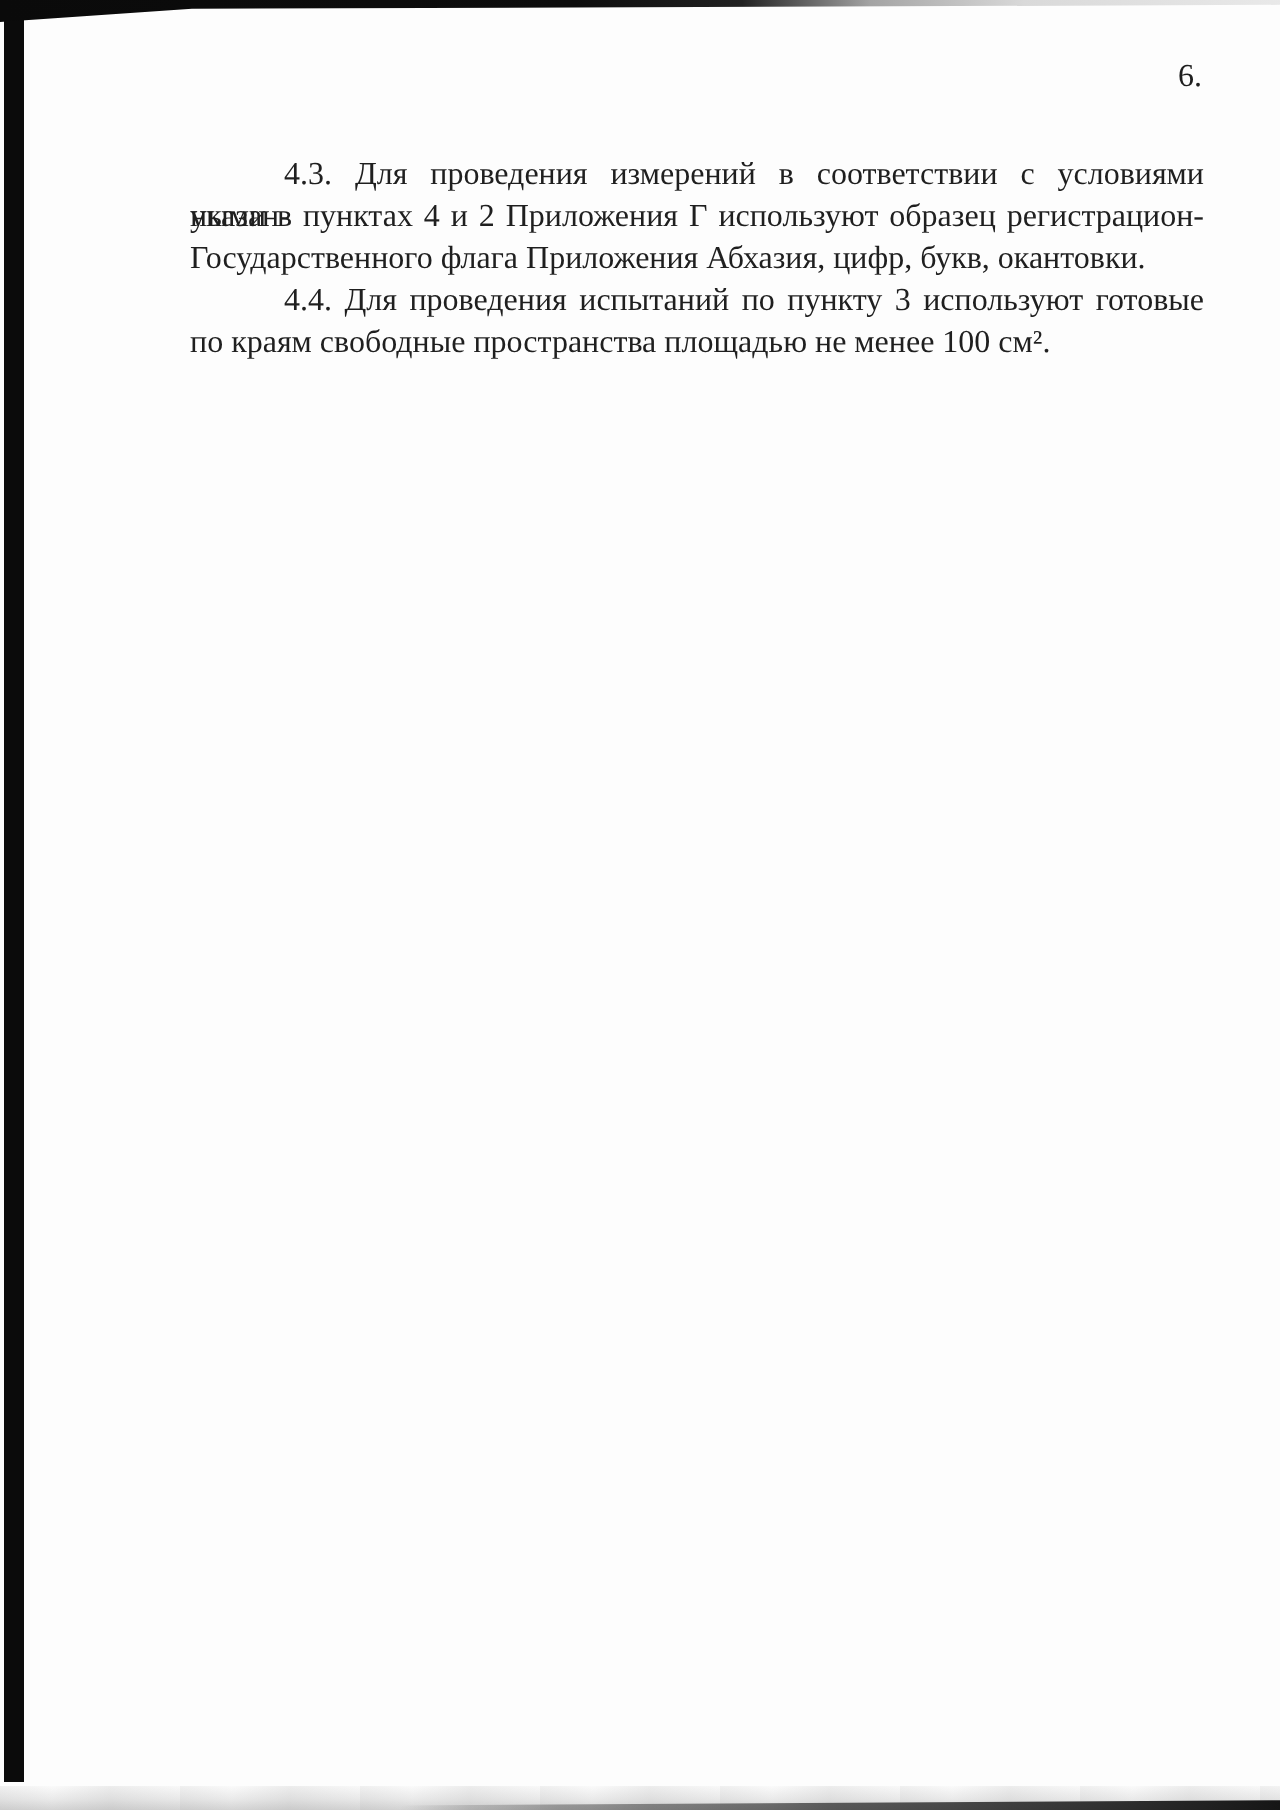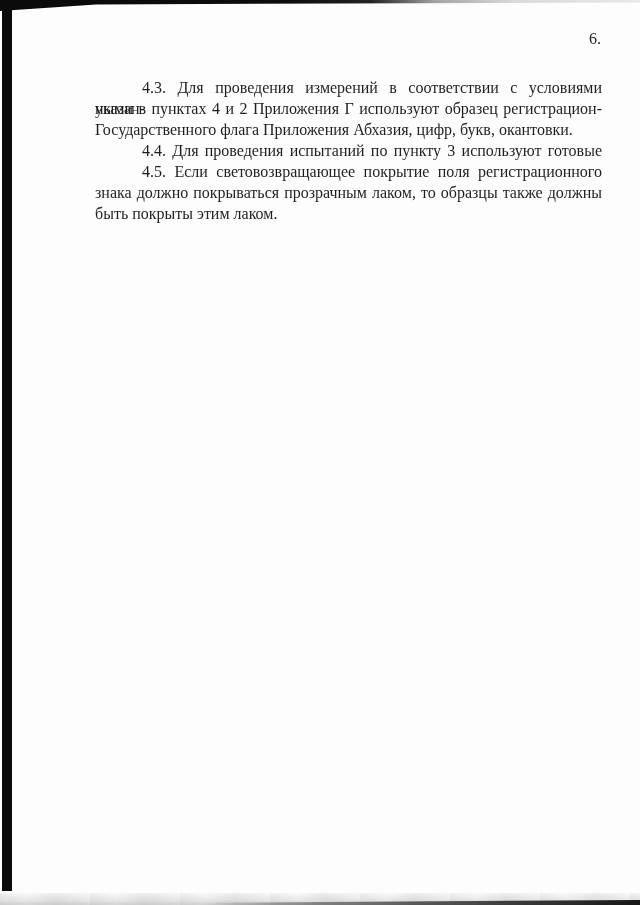--- a/index.html
+++ b/index.html
@@ -103,21 +103,17 @@
   <div class="page-number">6.</div>
 
   <div class="text-block">
       <div class="paragraph">
         <div class="line first">4.3. Для проведения измерений в соответствии с условиями указан-</div>
         <div class="line">ными в пунктах 4 и 2 Приложения Г используют образец регистрацион-</div>
         <div class="line last">Государственного флага Приложения Абхазия, цифр, букв, окантовки.</div>
       </div>
       <div class="paragraph">
         <div class="line first">4.4. Для проведения испытаний по пункту 3 используют готовые</div>
-      </div>
-      <div class="paragraph">
-        <div class="line first">4.5. Если световозвращающее покрытие поля регистрационного</div>
-        <div class="line">знака должно покрываться прозрачным лаком, то образцы также должны</div>
-        <div class="line last">быть покрыты этим лаком.</div>
+        <div class="line last">по краям свободные пространства площадью не менее 100 см².</div>
       </div>
     </div>
 
 </div>
 
 </body></html>

